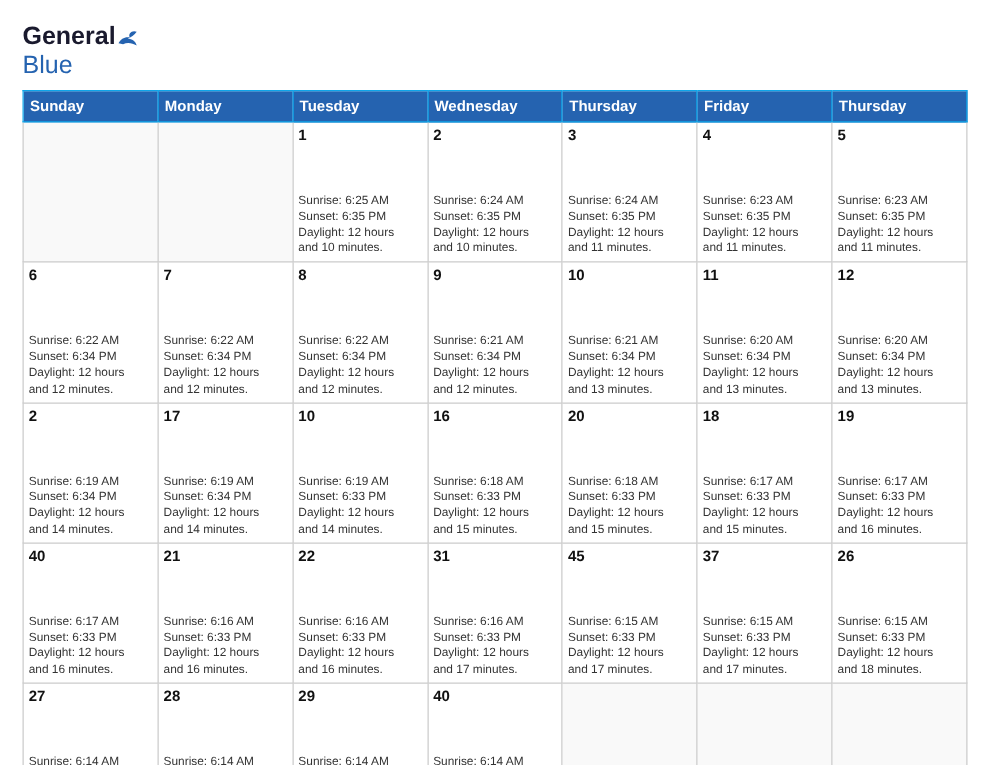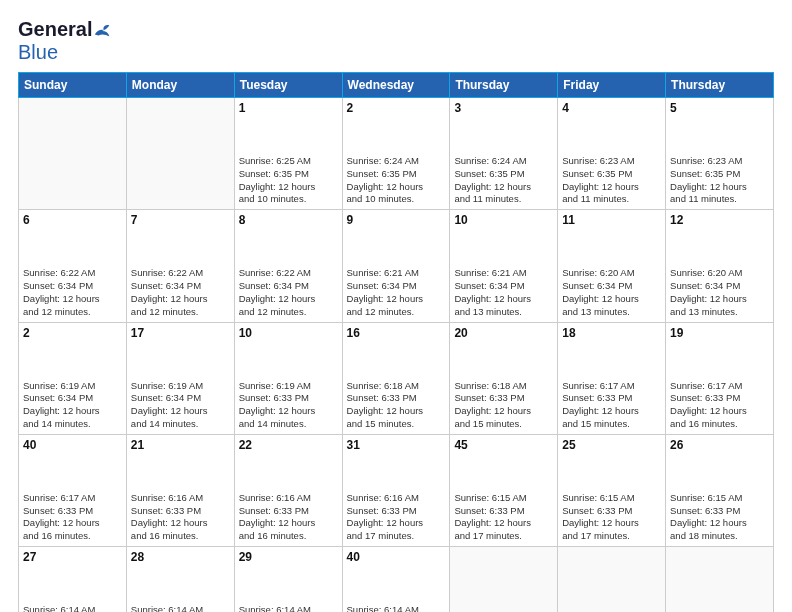--- a/index.html
+++ b/index.html
@@ -304,21 +304,21 @@
 and 17 minutes.</div>
           </td>
           <td>
             <span class="day-number">45</span>
             <div class="day-info" style="white-space: pre-line;">Sunrise: 6:15 AM
 Sunset: 6:33 PM
 Daylight: 12 hours
 and 17 minutes.</div>
           </td>
           <td>
-            <span class="day-number">25</span>
+            <span class="day-number">37</span>
             <div class="day-info" style="white-space: pre-line;">Sunrise: 6:15 AM
 Sunset: 6:33 PM
 Daylight: 12 hours
 and 17 minutes.</div>
           </td>
           <td>
             <span class="day-number">26</span>
             <div class="day-info" style="white-space: pre-line;">Sunrise: 6:15 AM
 Sunset: 6:33 PM
 Daylight: 12 hours

